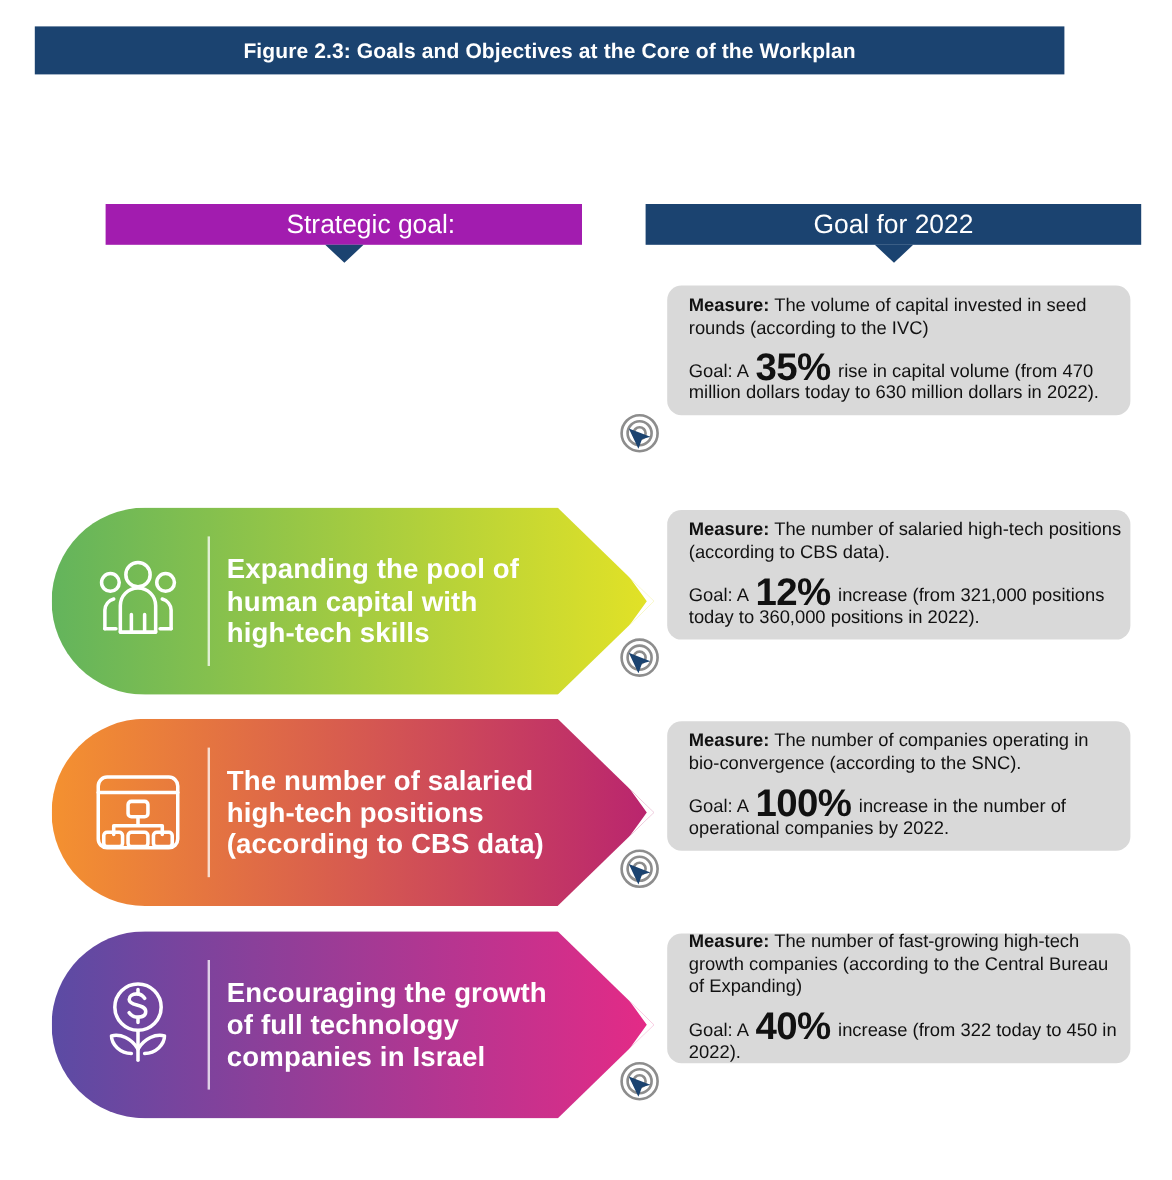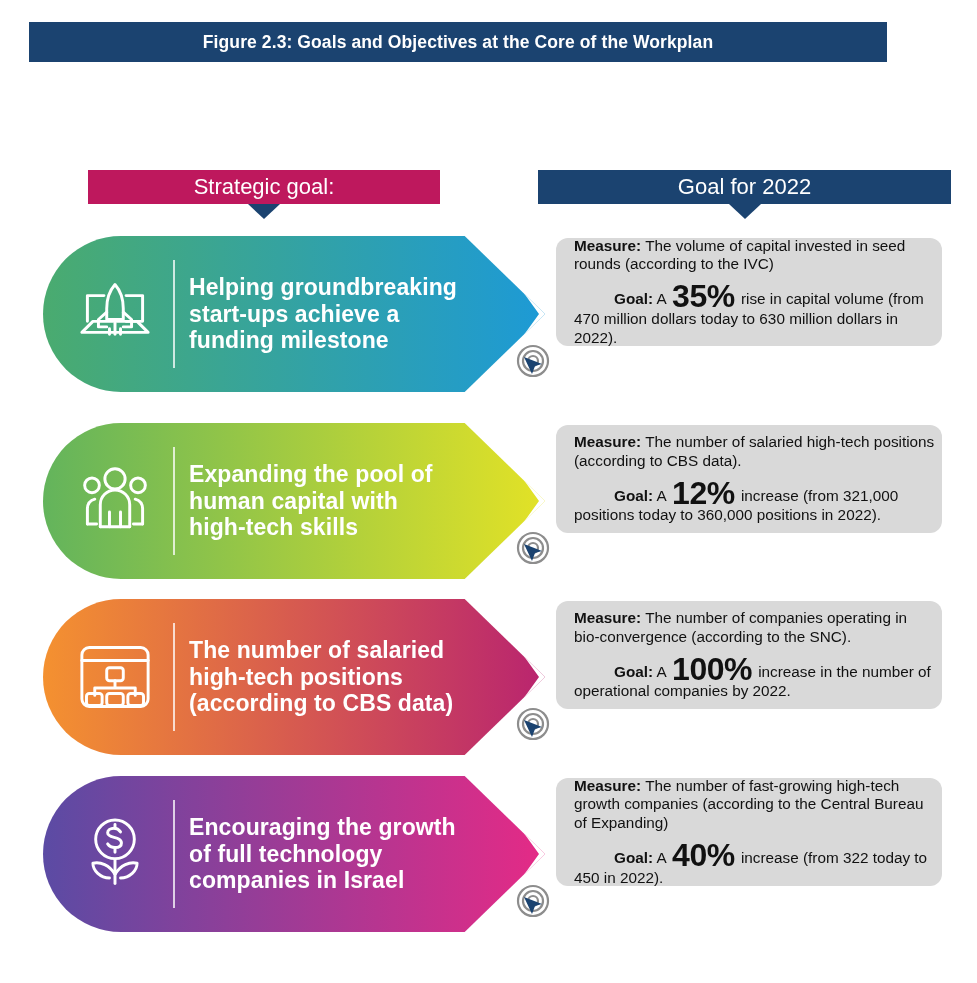--- a/index.html
+++ b/index.html
@@ -64,60 +64,43 @@
   
   .info-panel{
     position:absolute;left:556px;top:2px;width:386px;height:108px;
     background:#d9d9d9;border-radius:12px;
     padding:12px 6px 12px 18px;box-sizing:border-box;
     display:flex;flex-direction:column;justify-content:center;gap:10px;
   }
   .measure-line{font-size:15.3px;line-height:1.23;color:#111;}
   .measure-line b{font-weight:700;}
   .goal-line{font-size:15.3px;line-height:1.23;color:#111;}
-  .goal-line b{font-weight:700;margin-left:40px;}
+  .goal-line b{font-weight:400;}
   .pct{font-size:32px;font-weight:700;letter-spacing:-.5px;
        line-height:.8;vertical-align:-3px;padding:0 2px;margin-top:30px;}
   
   .cursor-icon{
     position:absolute;left:512px;top:105px;width:42px;height:42px;
   }
 </style>
 </head>
 <body>
 
 <div class="fig-title" style="background: rgb(27, 67, 112);">Figure 2.3: Goals and Objectives at the Core of the Workplan</div>
 
-<div class="col-head" id="head-left" style="background: #be185d;">
+<div class="col-head" id="head-left" style="background: #a21caf; padding-left: 45px;">
   <span>Strategic goal:</span>
   <span class="tip" style="border-top-color: rgb(27, 67, 112);"></span>
 </div>
 <div class="col-head" id="head-right" style="background: rgb(27, 67, 112);">
   <span>Goal for 2022</span>
   <span class="tip" style="border-top-color: rgb(27, 67, 112);"></span>
 </div>
 
 <div class="row" id="row-0">
-  <div class="goal-banner" id="banner-0" style="background: linear-gradient(90deg, rgb(74, 171, 111) 0%, rgb(29, 154, 214) 100%);">
-    <div class="goal-icon">
-      <svg width="92" height="92" viewBox="0 0 100 100" fill="none" stroke="#fff" stroke-width="3.2" stroke-linecap="round" stroke-linejoin="round">
-        <path d="M20 30h18M62 30h18v28H62M20 58V30"></path>
-        <path d="M14 70h72l-12-12H26z"></path>
-        <path d="M50 18c7 8 9 18 9 26v12H41V44c0-8 2-18 9-26z"></path>
-        <path d="M41 48l-9 8v8h9M59 48l9 8v8h-9"></path>
-        <path d="M50 60v12"></path>
-          <path d="M44 66v6M56 66v6"></path>
-      </svg>
-    </div>
-    <div class="goal-divider"></div>
-    <div class="goal-text">Helping groundbreaking start-ups achieve a funding milestone</div>
-    <svg class="chevron" viewBox="0 0 46 88">
-      <polygon points="2,8 10,0 44,44 10,88 2,80 28,44" fill="#ffffff"></polygon>
-    </svg>
-  </div>
   <svg class="cursor-icon" viewBox="0 0 42 42">
     <g fill="none" stroke="#8d8d8d" stroke-width="2.2">
       <circle cx="21" cy="20" r="5"></circle>
         <circle cx="21" cy="20" r="10"></circle>
         <circle cx="21" cy="20" r="15"></circle>
     </g>
     <path d="M12 16l18 7-7 2-3 8z" fill="#1b4370"></path>
   </svg>
   <div class="info-panel">
     <div class="measure-line">

